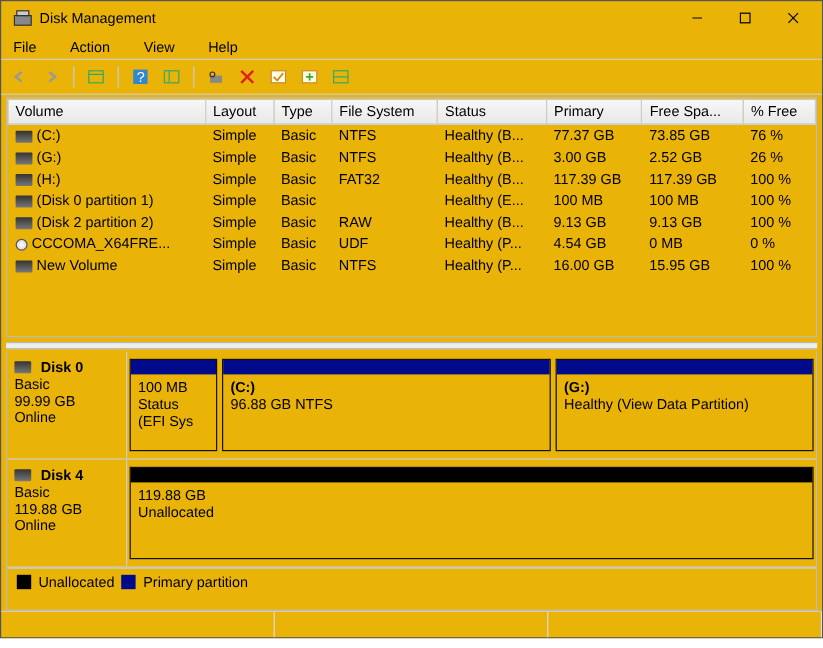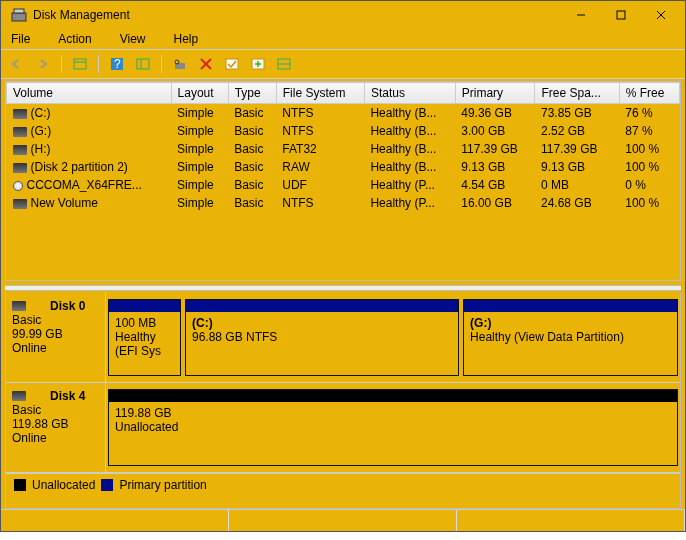--- a/index.html
+++ b/index.html
@@ -20,21 +20,21 @@
 table { width: 100%; border-collapse: collapse; }
 th { background: linear-gradient(#f7f7f7,#e8e8e8); border: 1px solid #ccc; text-align: left; padding: 3px 6px; font-weight: normal; }
 td { padding: 2px 6px; white-space: nowrap; }
 .vol-icon { display: inline-block; width: 14px; height: 10px; vertical-align: middle; margin-right: 4px; }
 .hdd { background: linear-gradient(#333,#777); border-radius: 1px; }
 .cd { border: 1px solid #555; border-radius: 50%; width: 10px; height: 10px; background: radial-gradient(#fff,#ccc); }
 .splitter { height: 6px; background: #eee; border-top: 1px solid #bbb; border-bottom: 1px solid #bbb; margin: 2px 4px; cursor: row-resize; }
 .disk-pane { flex: 1; overflow: auto; margin: 0 4px; border: 1px solid #bbb; border-top: none; }
 .disk-row { display: flex; border-bottom: 1px solid #ccc; min-height: 90px; }
 .disk-info { width: 100px; border-right: 1px solid #ccc; padding: 6px; }
-.disk-info .dname { font-weight: bold; display: flex; align-items: center; gap: 20px; }
+.disk-info .dname { font-weight: bold; display: flex; align-items: center; gap: 4px; }
 .disk-parts { flex: 1; display: flex; padding: 4px 0; }
 .part { border: 1px solid #111; margin: 2px; display: flex; flex-direction: column; }
 .part .stripe { height: 12px; }
 .part .pbody { padding: 4px 6px; font-size: 11px; overflow: hidden; }
 .part .plabel { font-weight: bold; }
 .stripe.primary { background: #000b8c; }
 .stripe.unalloc { background: #000; }
 .legend { display: flex; align-items: center; gap: 6px; padding: 4px 8px; border-top: 1px solid #ccc; font-size: 12px; }
 .legend .sw { width: 12px; height: 12px; display: inline-block; }
 .statusbar { height: 22px; border-top: 1px solid #ccc; display: flex; }
@@ -156,45 +156,55 @@
               <th>% Free</th>
             </tr>
           </thead>
         <tbody id="tbody">
             <tr>
               <td><span class="vol-icon hdd"></span>(C:)</td>
               <td>Simple</td>
               <td>Basic</td>
               <td>NTFS</td>
               <td>Healthy (B...</td>
-              <td>49.36 GB</td>
+              <td>77.37 GB</td>
               <td>73.85 GB</td>
               <td>76 %</td>
             </tr>
             <tr>
               <td><span class="vol-icon hdd"></span>(G:)</td>
               <td>Simple</td>
               <td>Basic</td>
               <td>NTFS</td>
               <td>Healthy (B...</td>
               <td>3.00 GB</td>
               <td>2.52 GB</td>
-              <td>87 %</td>
+              <td>26 %</td>
             </tr>
             <tr>
               <td><span class="vol-icon hdd"></span>(H:)</td>
               <td>Simple</td>
               <td>Basic</td>
               <td>FAT32</td>
               <td>Healthy (B...</td>
               <td>117.39 GB</td>
               <td>117.39 GB</td>
               <td>100 %</td>
             </tr>
             <tr>
+              <td><span class="vol-icon hdd"></span>(Disk 0 partition 1)</td>
+              <td>Simple</td>
+              <td>Basic</td>
+              <td></td>
+              <td>Healthy (E...</td>
+              <td>100 MB</td>
+              <td>100 MB</td>
+              <td>100 %</td>
+            </tr>
+            <tr>
               <td><span class="vol-icon hdd"></span>(Disk 2 partition 2)</td>
               <td>Simple</td>
               <td>Basic</td>
               <td>RAW</td>
               <td>Healthy (B...</td>
               <td>9.13 GB</td>
               <td>9.13 GB</td>
               <td>100 %</td>
             </tr>
             <tr>
@@ -207,21 +217,21 @@
               <td>0 MB</td>
               <td>0 %</td>
             </tr>
             <tr>
               <td><span class="vol-icon hdd"></span>New Volume</td>
               <td>Simple</td>
               <td>Basic</td>
               <td>NTFS</td>
               <td>Healthy (P...</td>
               <td>16.00 GB</td>
-              <td>24.68 GB</td>
+              <td>15.95 GB</td>
               <td>100 %</td>
             </tr>
           </tbody>
       </table>
     </div>
 
     <div class="splitter"></div>
 
     <div class="disk-pane">
       <div id="disks">
@@ -234,21 +244,21 @@
               <div>Basic</div>
               <div>99.99 GB</div>
               <div>Online</div>
             </div>
             <div class="disk-parts">
               <div class="part" style="flex: 0.6 1 0%;">
                 <div class="stripe primary"></div>
                 <div class="pbody">
                   <div class="plabel"></div>
                   <div>100 MB</div>
-                  <div>Healthy (EFI Sys</div>
+                  <div>Status (EFI Sys</div>
                 </div>
               </div>
               <div class="part" style="flex: 2.3 1 0%;">
                 <div class="stripe primary"></div>
                 <div class="pbody">
                   <div class="plabel">(C:)</div>
                   <div>96.88 GB NTFS</div>
                 </div>
               </div>
               <div class="part" style="flex: 1.8 1 0%;">

